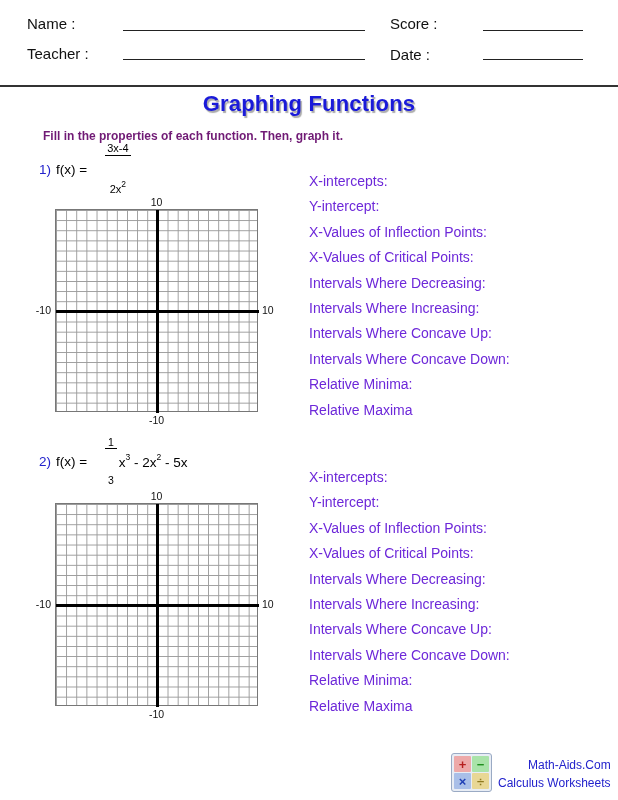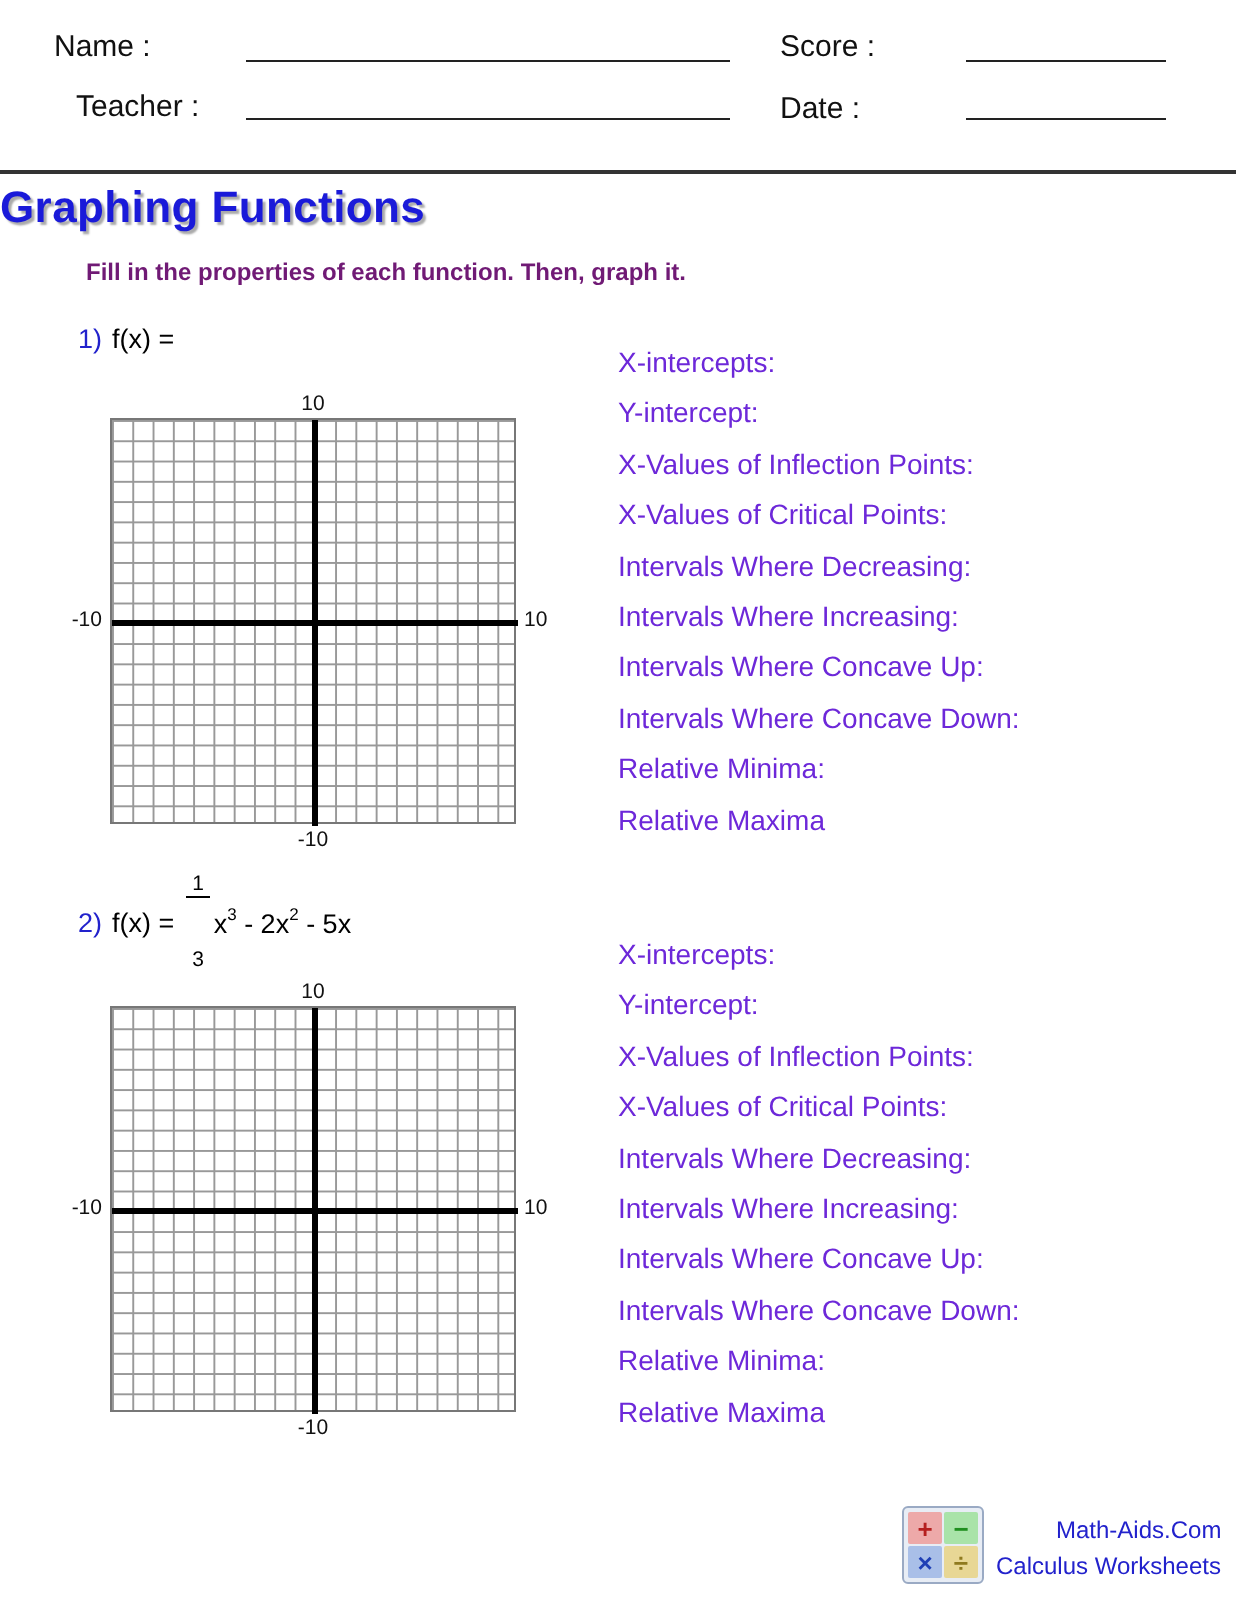--- a/index.html
+++ b/index.html
@@ -13,31 +13,31 @@
   }
   .abs { position:absolute; }
 
   
   .hdr-label { font-size:15px; color:#111; }
   .fill-line { border-bottom:1.5px solid #222; height:1px; }
   .hrule { left:0; right:0; top:85px; height:2px; background:#333; }
 
   
   .title {
-    left:0; right:0; top:91px; text-align:left;
+    left:0; right:0; top:91px; text-align:center;
     font-size:22px; font-weight:bold; color:#1a1ad9;
     text-shadow:1.5px 1.5px 1px #aaa;
     letter-spacing:0.2px;
   }
   .instructions { left:43px; top:129px; font-size:12px; font-weight:bold; color:#701a75; }
 
   
   .problem { display:flex; align-items:center; font-size:13.5px; white-space:pre; }
   .prob-num { color:#2222cc; margin-right:5px; }
-  .fx { margin-right:4px; }
+  .fx { margin-right:16px; }
   .fraction { display:inline-block; text-align:center; font-size:11px; line-height:1.15; margin:0 2px; }
   .fraction .num { padding:0 2px; border-bottom:1.2px solid #000; }
   .fraction .den { padding:0 2px; }
   sup.exp { font-size:8.5px; position:relative; top:-1px; }
   .eq-terms { white-space:pre; }
 
   
   .graph { width:203px; height:239px; }
   .grid-canvas {
     position:absolute; left:0; top:0; width:203px; height:203px;
@@ -74,37 +74,41 @@
   }
   .brand { left:528px; top:758px; font-size:12px; color:#2222cc; }
   .brand-sub { left:498px; top:776px; font-size:12px; color:#2222cc; }
 </style>
 </head>
 <body>
 
 <span class="abs hdr-label" style="left:27px; top:15px;text-align:right;">Name :</span>
 <div class="abs fill-line" style="left:123px; top:30px; width:242px;"></div>
 
-<span class="abs hdr-label" style="left:38px; top:45px;">Teacher :</span>
+<span class="abs hdr-label" style="left:27px; top:45px;">Teacher :</span>
 <div class="abs fill-line" style="left:123px; top:59px; width:242px;"></div>
 
 <span class="abs hdr-label" style="left:390px; top:15px;">Score :</span>
 <div class="abs fill-line" style="left:483px; top:30px; width:100px;"></div>
 
 <span class="abs hdr-label" style="left:390px; top:46px;">Date :</span>
 <div class="abs fill-line" style="left:483px; top:59px; width:100px;"></div>
 
 <div class="abs hrule"></div>
 
 <div class="abs title">Graphing Functions</div>
 <div class="abs instructions">Fill in the properties of each function. Then, graph it.</div>
 
 <div class="abs problem" style="left:39px; top:150px; height:38px;">
   <span class="prob-num">1)</span>
   <span class="fx">f(x) =</span>
+  <span class="fraction">
+    <div class="num">3x-4</div>
+    <div class="den"><span>2x</span><sup class="exp">2</sup></div>
+  </span>
 </div>
 
 <div class="abs graph" style="left:55px; top:209px;">
   <div class="grid-canvas">
     <div class="axis-x"></div>
     <div class="axis-y"></div>
   </div>
   <div class="glabel top">10</div>
   <div class="glabel bottom">-10</div>
   <div class="glabel left">-10</div>

